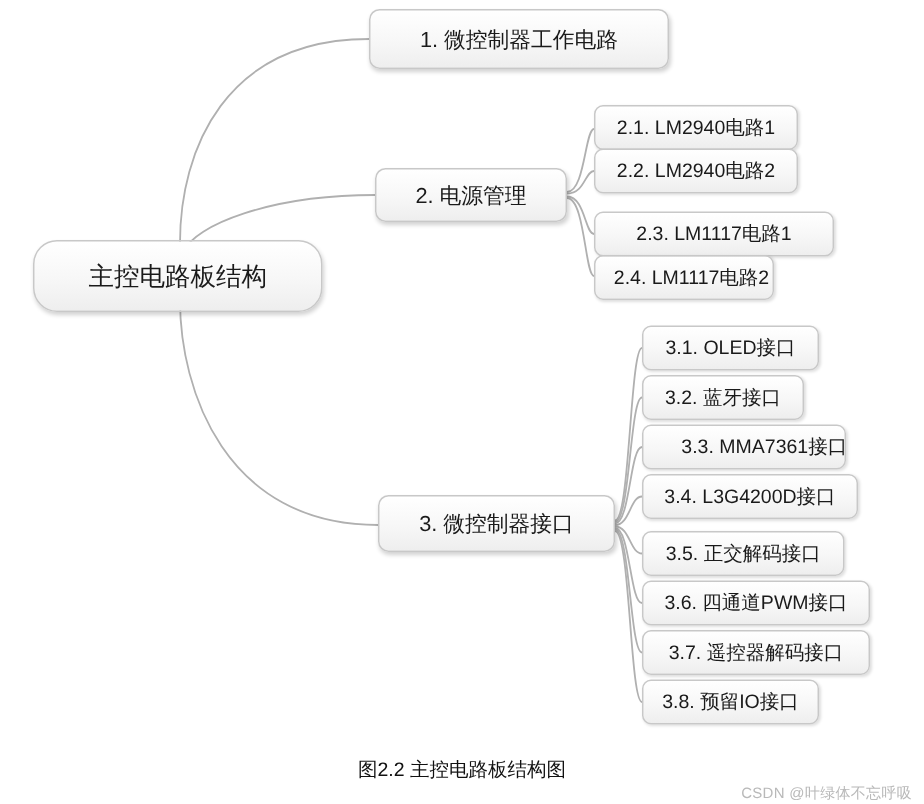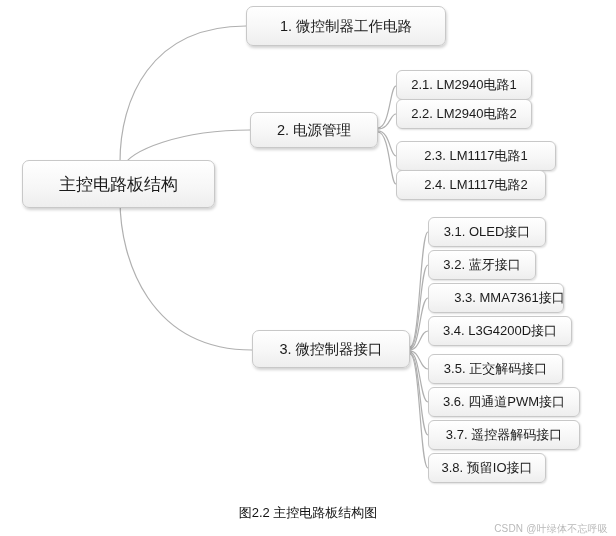--- a/index.html
+++ b/index.html
@@ -36,20 +36,21 @@
     box-shadow: 1px 2px 3px rgba(0,0,0,0.18);
     display: flex;
     align-items: center;
     justify-content: center;
     white-space: nowrap;
     color: #1a1a1a;
   }
   .node-root {
     font-size: 17px;
     padding: 0 10px;
+    border-radius: 16px;
   }
   .node-l1 {
     font-size: 14.5px;
     padding: 17px 10px;
   }
   .node-l2 {
     font-size: 13px;
     padding: 0 9px;
     border-radius: 6px;
     box-shadow: 1px 1px 2px rgba(0,0,0,0.13);
@@ -119,21 +120,21 @@
 
   <div class="node node-l2" style="left:396px; top:70px; width:136px; height:30px;">
     <span>2.1. LM2940电路1</span>
   </div>
   <div class="node node-l2" style="left:396px; top:99px; width:136px; height:30px;">
     <span>2.2. LM2940电路2</span>
   </div>
   <div class="node node-l2" style="left:396px; top:141px; width:160px; height:30px;">
     <span>2.3. LM1117电路1</span>
   </div>
-  <div class="node node-l2" style="left:396px; top:170px; width:150px; height:30px;padding-left:19px;">
+  <div class="node node-l2" style="left:396px; top:170px; width:120px; height:30px;padding-left:19px;">
     <span>2.4. LM1117电路2</span>
   </div>
 
   <div class="node node-l2" style="left:428px; top:217px; width:118px; height:30px;">
     <span>3.1. OLED接口</span>
   </div>
   <div class="node node-l2" style="left:428px; top:250px; width:108px; height:30px;">
     <span>3.2. 蓝牙接口</span>
   </div>
   <div class="node node-l2" style="left:428px; top:283px; width:136px; height:30px;padding-left:36px;">

